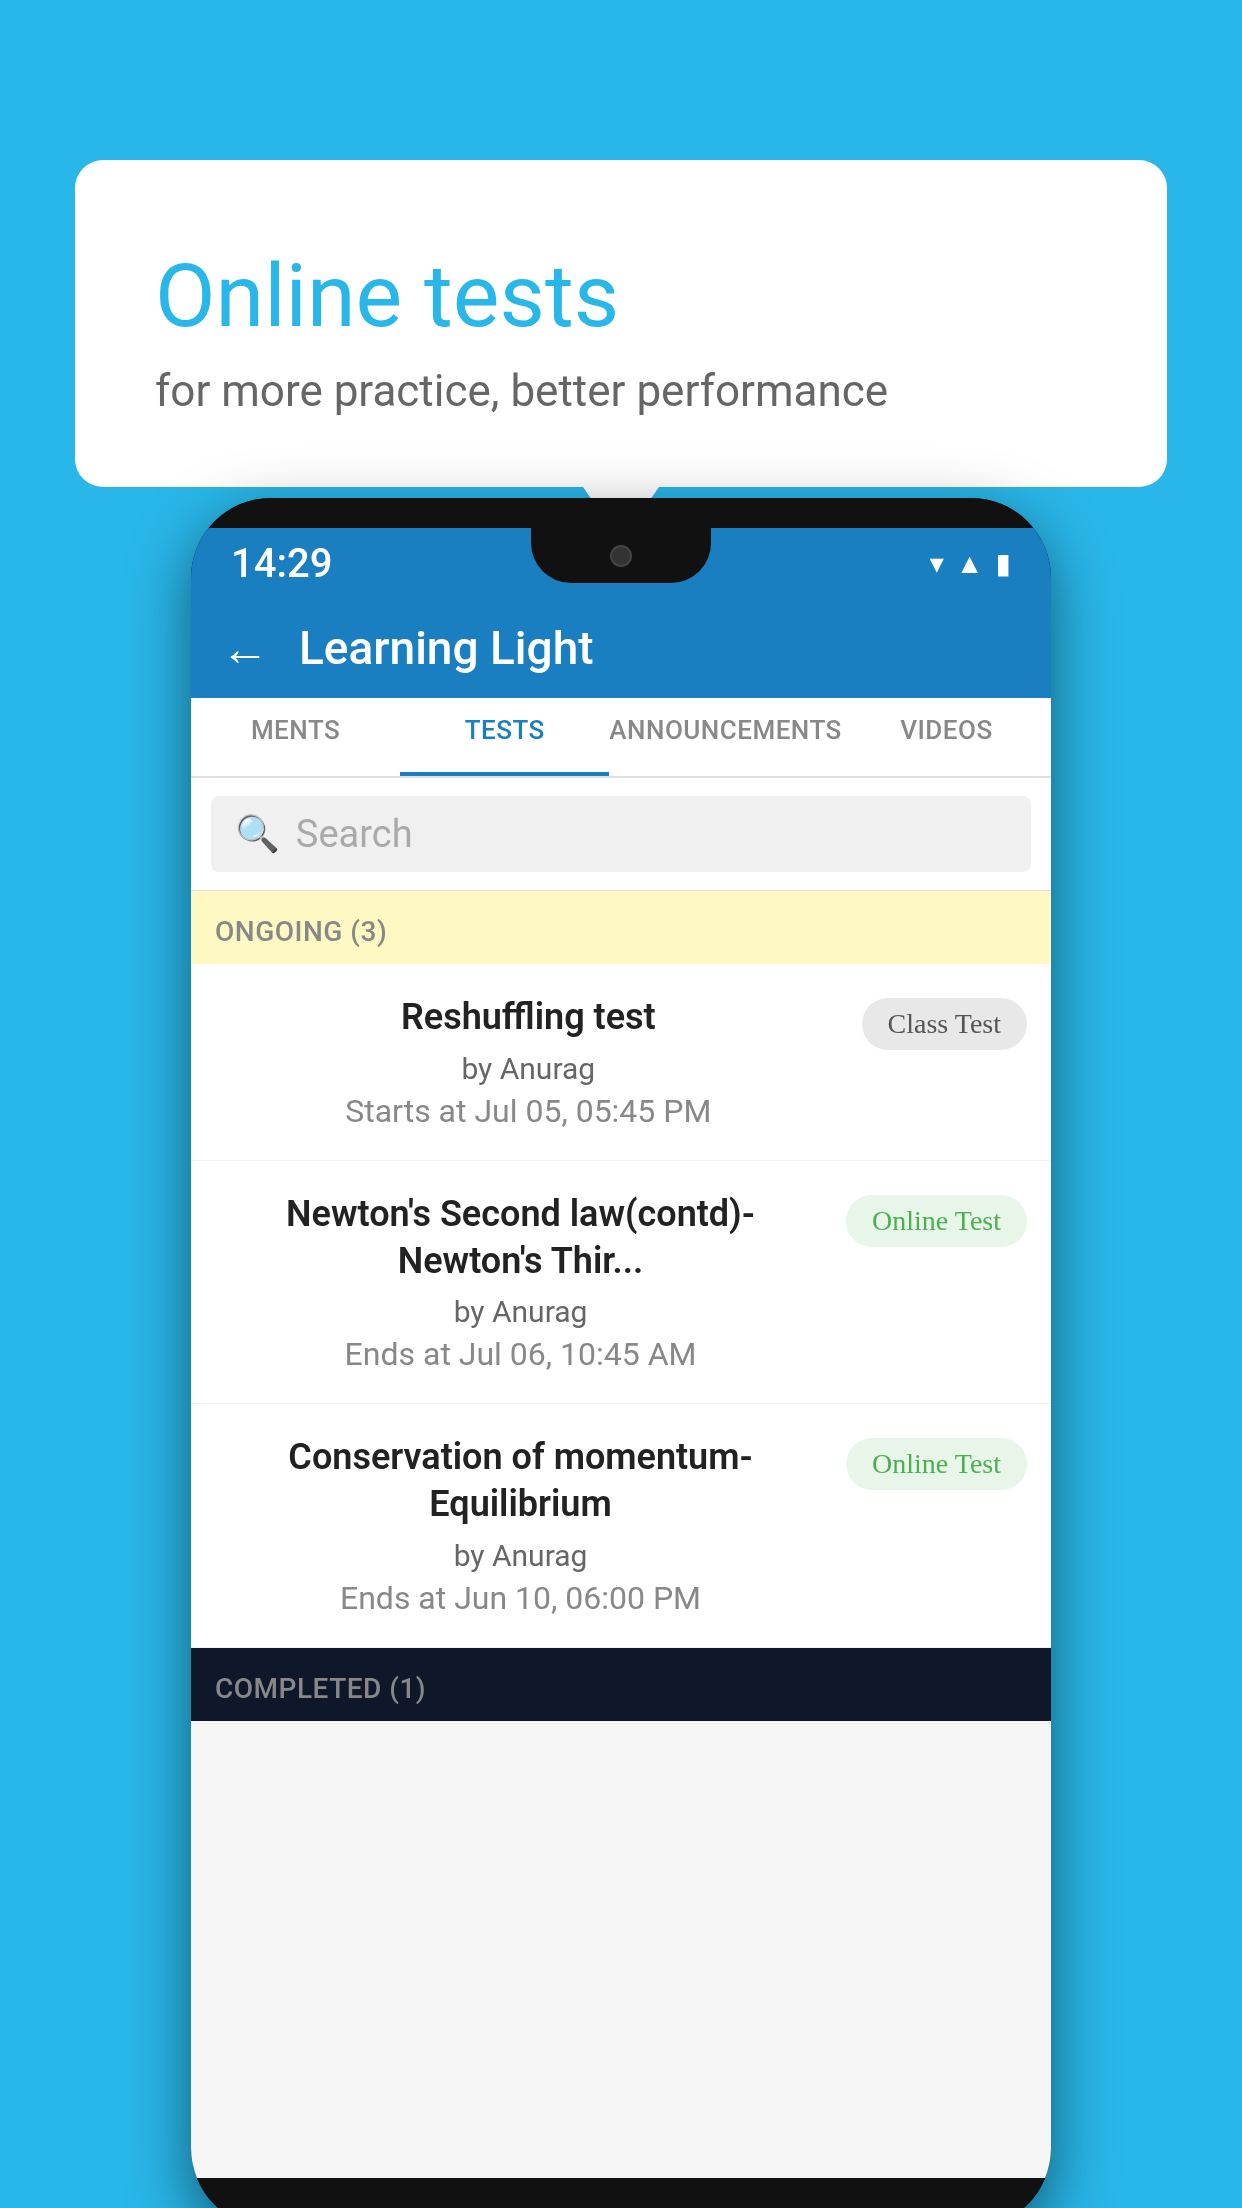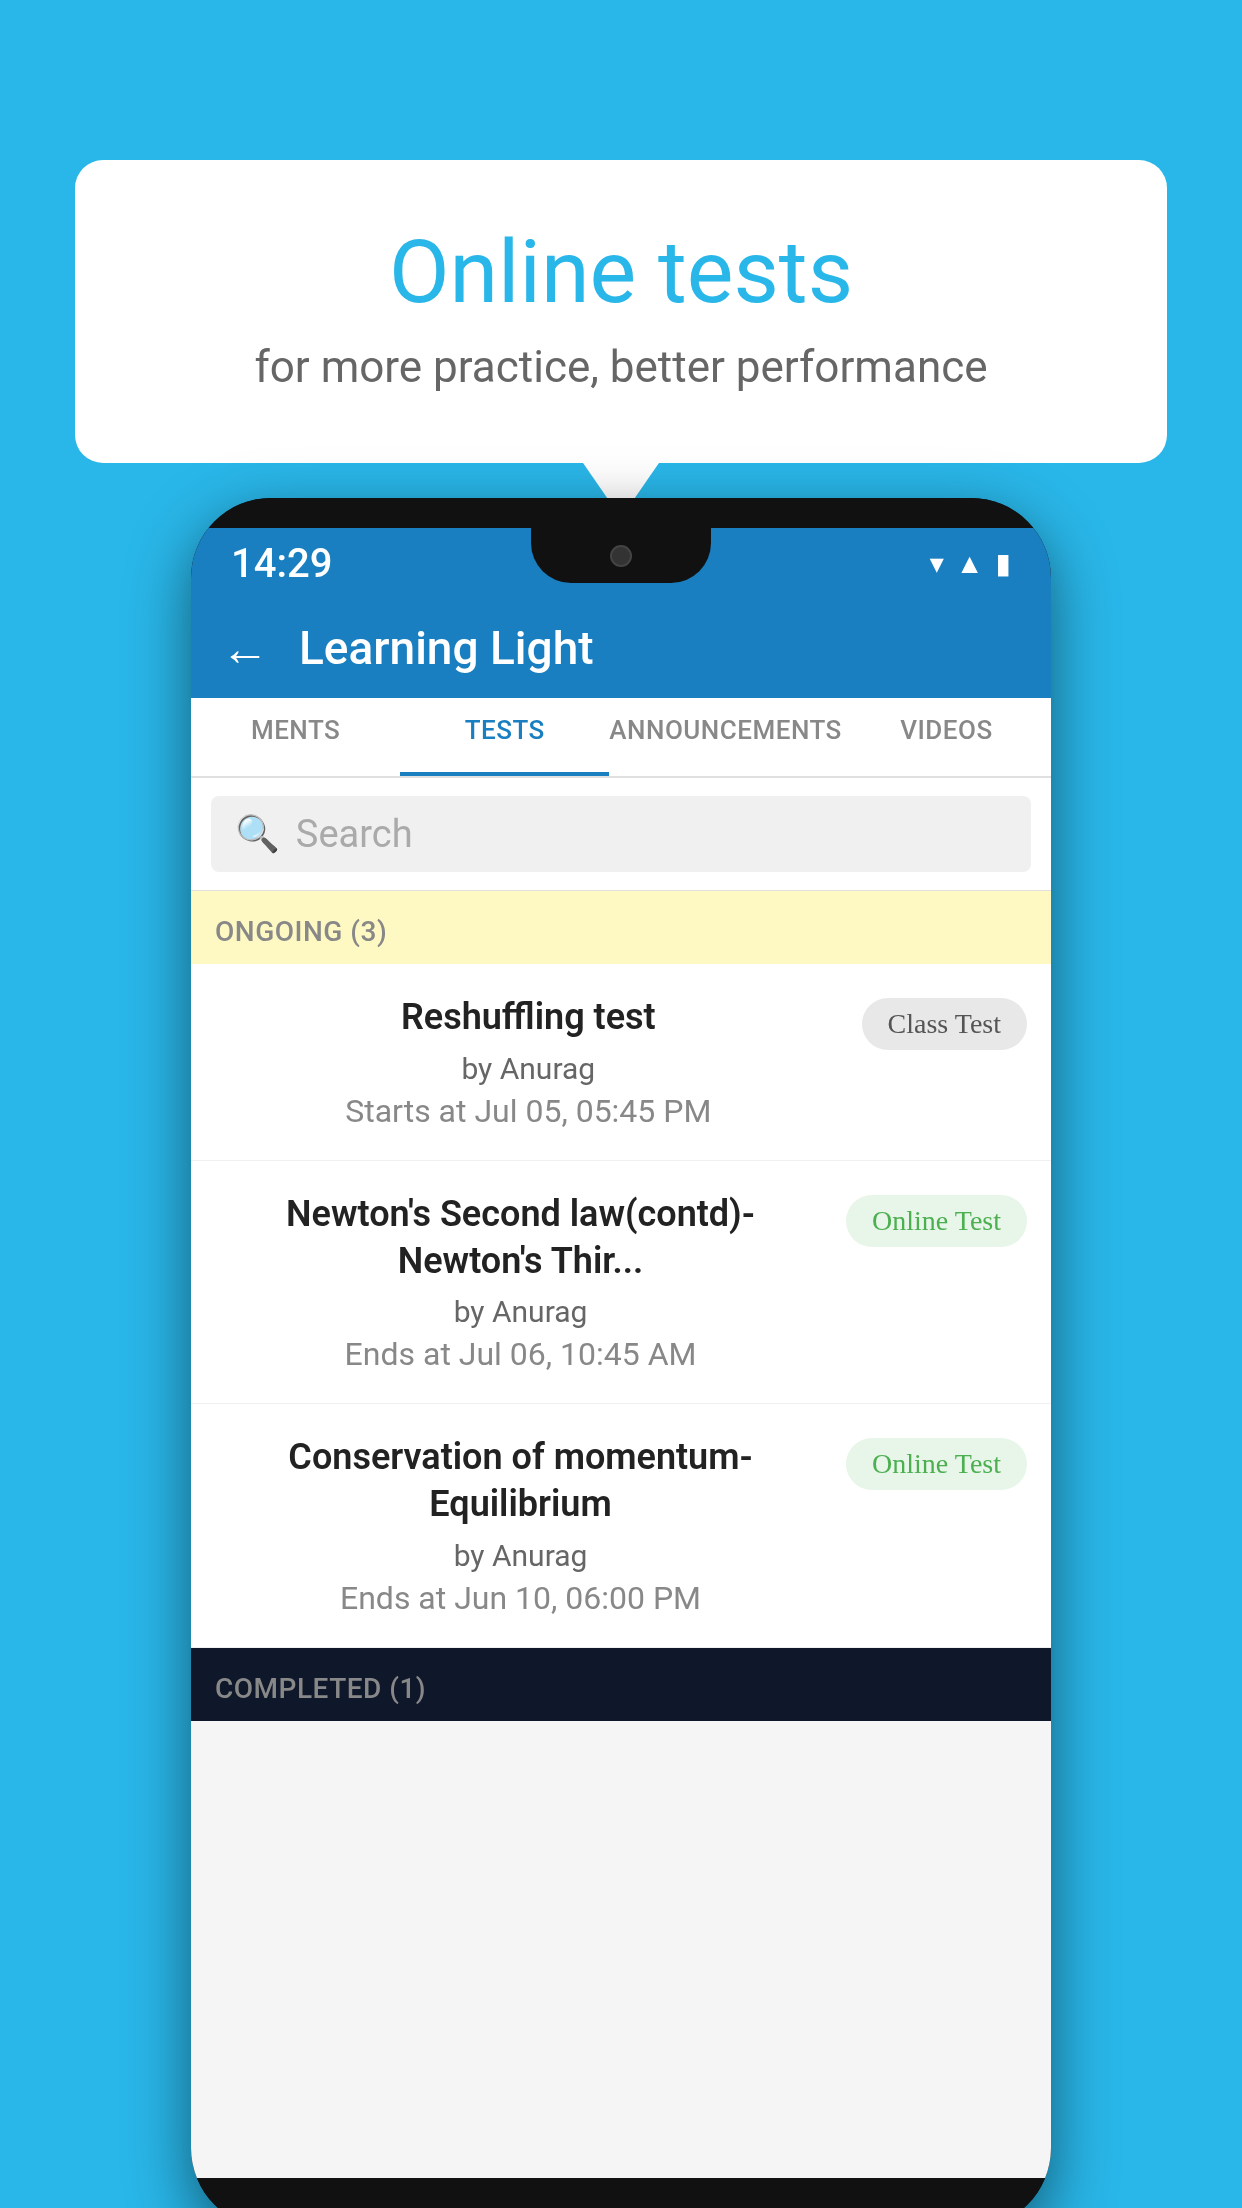--- a/index.html
+++ b/index.html
@@ -14,22 +14,22 @@
     }
 
     
     .speech-bubble {
       position: absolute;
       top: 160px;
       left: 75px;
       right: 75px;
       background: white;
       border-radius: 28px;
-      padding: 60px 80px 70px;
-      text-align: center;
+      padding: 84px 80px 70px;
+      text-align: left;
     }
     .speech-bubble::after {
       content: '';
       position: absolute;
       bottom: -55px;
       left: 50%;
       transform: translateX(-50%);
       width: 0;
       height: 0;
       border-left: 40px solid transparent;
@@ -135,21 +135,20 @@
       font-weight: 500;
     }
 
     
     .tab-bar {
       background: white;
       display: flex;
       border-bottom: 2px solid #e0e0e0;
       height: 80px;
       align-items: flex-end;
-      justify-content: flex-end;
     }
     .tab-item {
       flex: 1;
       display: flex;
       align-items: center;
       justify-content: center;
       height: 100%;
       font-size: 26px;
       color: #888;
       font-weight: 500;

